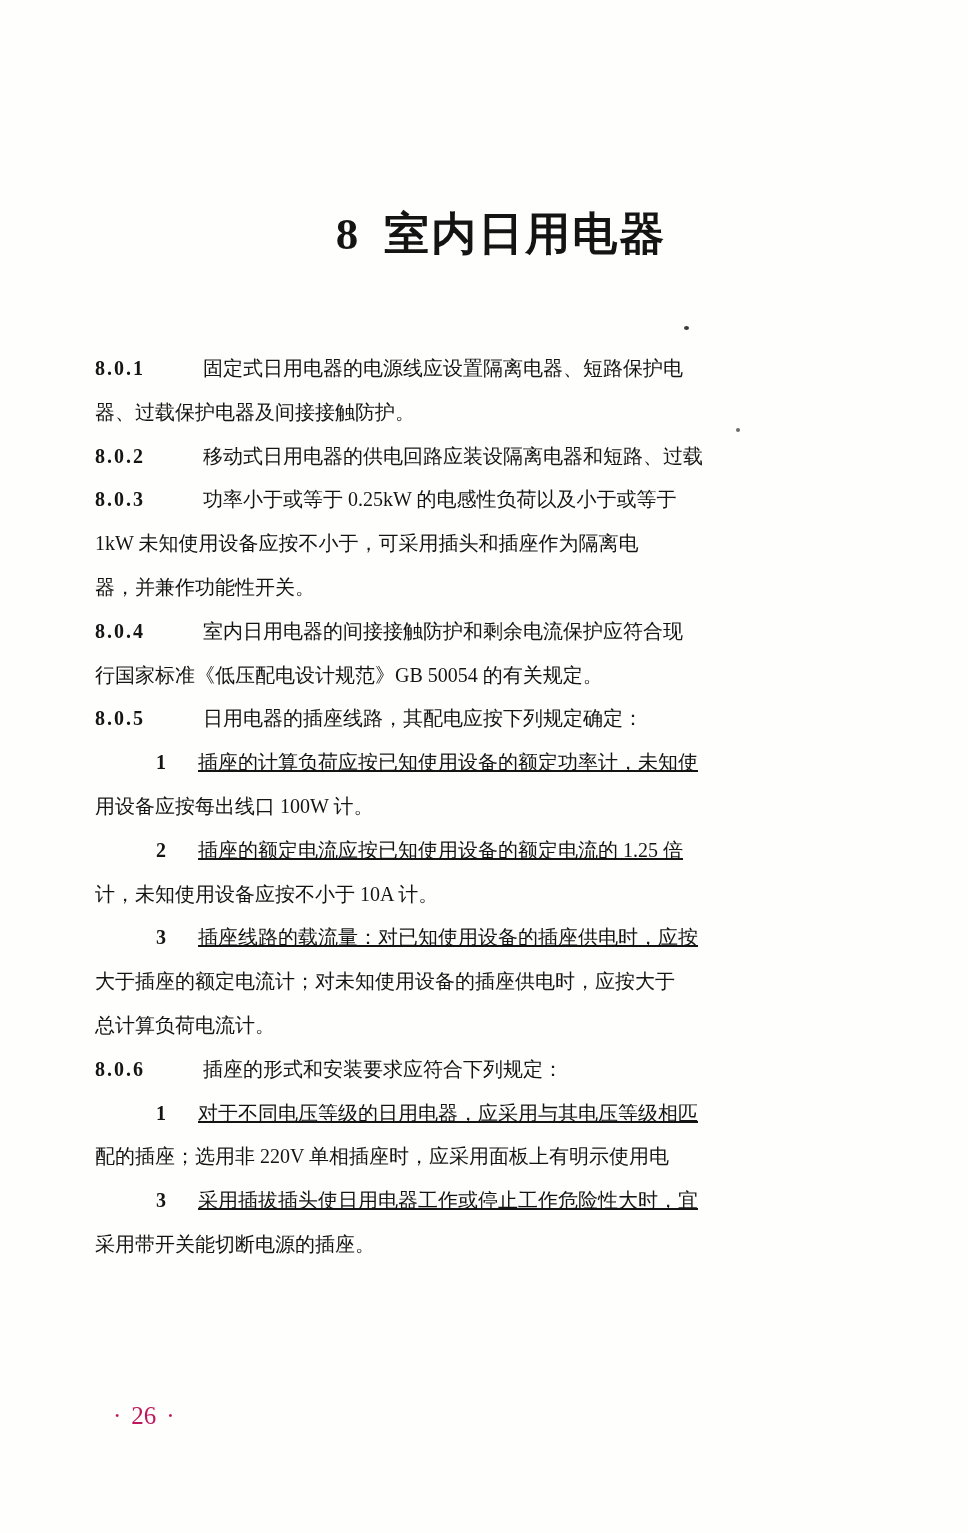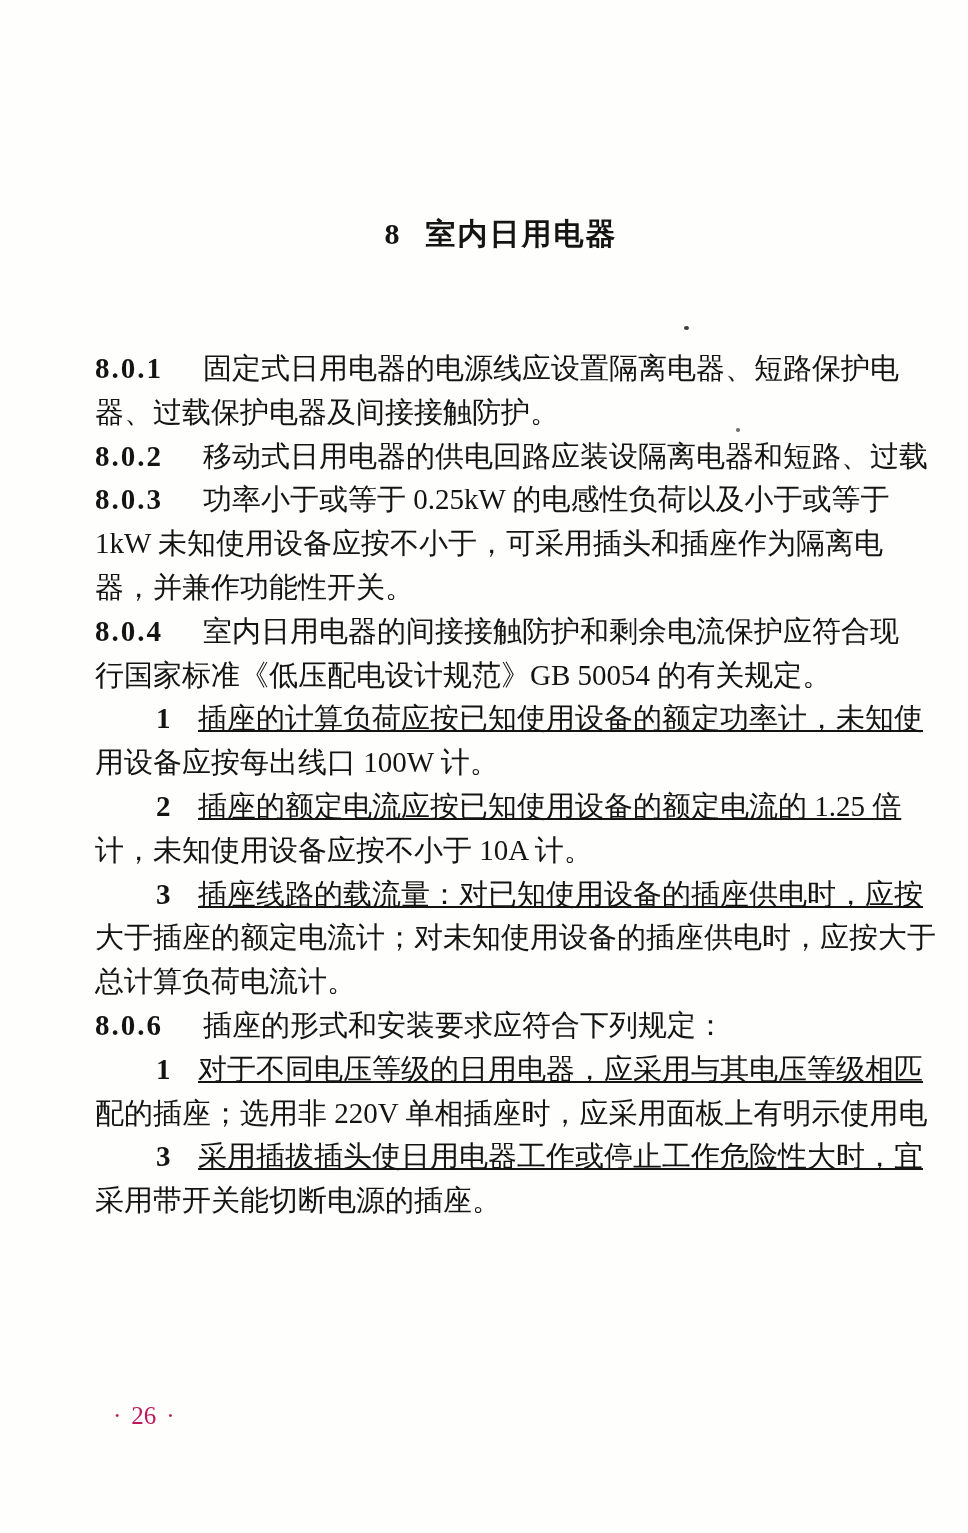--- a/index.html
+++ b/index.html
@@ -12,31 +12,31 @@
     overflow: hidden;
   }
   .page {
     position: absolute; left: 0; top: 0;
     width: 968px; height: 1533px;
     background: #fefefd;
   }
   .chapter-title {
     position: absolute; top: 204px; left: 95px; width: 812px;
     text-align: center;
-    font-size: 30px; font-weight: bold;
+    font-size: 45px; font-weight: bold;
     line-height: 60px; letter-spacing: 2px;
     white-space: nowrap;
   }
   .chapter-title .title-num { margin-right: 26px; letter-spacing: 0; }
   .content {
     position: absolute; top: 347px; left: 95px; width: 820px;
   }
   .line {
     height: 43.8px; line-height: 43.8px;
-    font-size: 29px;
+    font-size: 20px;
     white-space: nowrap;
   }
   .line .snum {
     display: inline-block; width: 108px;
     font-weight: bold; letter-spacing: 2px;
   }
   .line.item { padding-left: 61px; text-decoration: underline; }
   .line .inum {
     display: inline-block; width: 42px;
     font-weight: bold;
@@ -67,20 +67,21 @@
 
   <div class="content">
     <div class="line sec"><span class="snum">8.0.1</span><span class="txt">固定式日用电器的电源线应设置隔离电器、短路保护电</span></div>
     <div class="line cont"><span class="txt">器、过载保护电器及间接接触防护。</span></div>
     <div class="line sec"><span class="snum">8.0.2</span><span class="txt">移动式日用电器的供电回路应装设隔离电器和短路、过载</span></div>
     <div class="line sec"><span class="snum">8.0.3</span><span class="txt">功率小于或等于 0.25kW 的电感性负荷以及小于或等于</span></div>
     <div class="line cont"><span class="txt">1kW 未知使用设备应按不小于，可采用插头和插座作为隔离电</span></div>
     <div class="line cont"><span class="txt">器，并兼作功能性开关。</span></div>
     <div class="line sec"><span class="snum">8.0.4</span><span class="txt">室内日用电器的间接接触防护和剩余电流保护应符合现</span></div>
     <div class="line cont"><span class="txt">行国家标准《低压配电设计规范》GB 50054 的有关规定。</span></div>
+    <div class="line sec"><span class="snum">8.0.5</span><span class="txt">日用电器的插座线路，其配电应按下列规定确定：</span></div>
     <div class="line item"><span class="inum">1</span><span class="txt">插座的计算负荷应按已知使用设备的额定功率计，未知使</span></div>
     <div class="line cont"><span class="txt">用设备应按每出线口 100W 计。</span></div>
     <div class="line item"><span class="inum">2</span><span class="txt">插座的额定电流应按已知使用设备的额定电流的 1.25 倍</span></div>
     <div class="line cont"><span class="txt">计，未知使用设备应按不小于 10A 计。</span></div>
     <div class="line item"><span class="inum">3</span><span class="txt">插座线路的载流量：对已知使用设备的插座供电时，应按</span></div>
     <div class="line cont"><span class="txt">大于插座的额定电流计；对未知使用设备的插座供电时，应按大于</span></div>
     <div class="line cont"><span class="txt">总计算负荷电流计。</span></div>
     <div class="line sec"><span class="snum">8.0.6</span><span class="txt">插座的形式和安装要求应符合下列规定：</span></div>
     <div class="line item"><span class="inum">1</span><span class="txt">对于不同电压等级的日用电器，应采用与其电压等级相匹</span></div>
     <div class="line cont"><span class="txt">配的插座；选用非 220V 单相插座时，应采用面板上有明示使用电</span></div>

